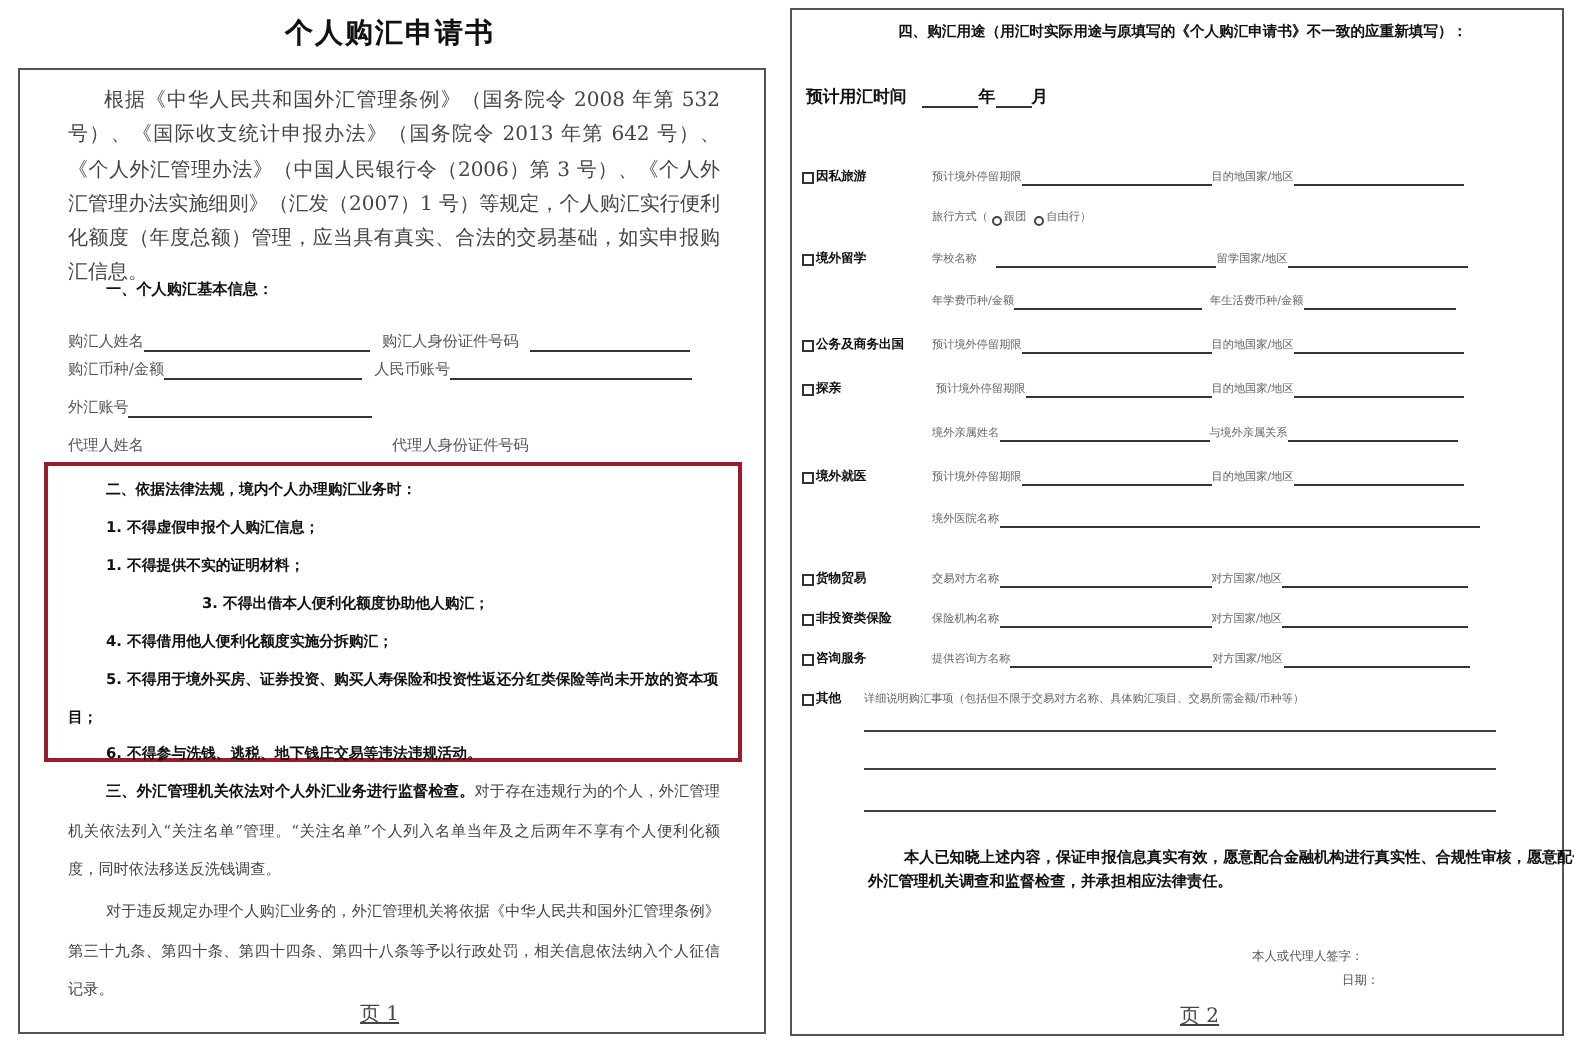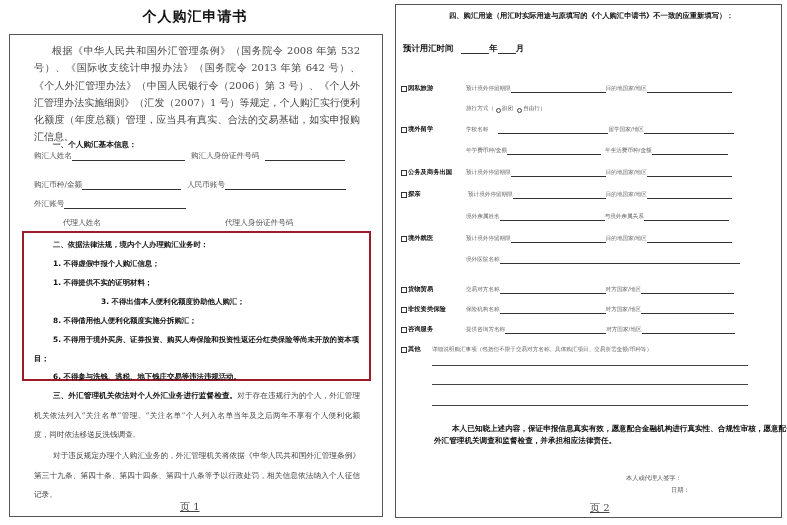--- a/index.html
+++ b/index.html
@@ -87,50 +87,50 @@
 </head>
 <body>
 
 <div class="p1-title">个人购汇申请书</div>
 <div class="p1-box"></div>
 
 <div class="p1 p1-para intro">根据《中华人民共和国外汇管理条例》（国务院令 2008 年第 532 号）、《国际收支统计申报办法》（国务院令 2013 年第 642 号）、《个人外汇管理办法》（中国人民银行令（2006）第 3 号）、《个人外汇管理办法实施细则》（汇发（2007）1 号）等规定，个人购汇实行便利化额度（年度总额）管理，应当具有真实、合法的交易基础，如实申报购汇信息。</div>
 
 <div class="h1">一、个人购汇基本信息：</div>
 
-<div class="field-row" style="top:149px;">
+<div class="field-row" style="top:164px;">
   <span class="lbl">购汇人姓名</span>
   <span class="line" style="width:113px;"></span>
   <span class="gap"></span>
   <span class="lbl">购汇人身份证件号码</span>
   <span class="gap"></span>
   <span class="line" style="width:80px;"></span>
 </div>
 <div class="field-row" style="top:178px;">
   <span class="lbl">购汇币种/金额</span>
   <span class="line" style="width:99px;"></span>
   <span class="gap"></span>
   <span class="lbl">人民币账号</span>
   <span class="line" style="width:121px;"></span>
 </div>
 <div class="field-row" style="top:197px;">
   <span class="lbl">外汇账号</span>
   <span class="line" style="width:122px;"></span>
 </div>
 <div class="field-row" style="top:216px;">
-  <span class="lbl" style="width:162px;margin-left:29px;">代理人姓名</span>
+  <span class="lbl" style="width:162px;">代理人姓名</span>
   <span class="lbl">代理人身份证件号码</span>
 </div>
 
 <div class="red-box"></div>
 <div class="red-line" style="top:240px;">二、依据法律法规，境内个人办理购汇业务时：</div>
 <div class="red-line" style="top:259px;">1. 不得虚假申报个人购汇信息；</div>
 <div class="red-line" style="top:278px;">1. 不得提供不实的证明材料；</div>
 <div class="red-line" style="top:297px;margin-left:48px;">3. 不得出借本人便利化额度协助他人购汇；</div>
-<div class="red-line" style="top:316px;">8. 不得借用他人便利化额度实施分拆购汇；</div>
+<div class="red-line" style="top:316px;">4. 不得借用他人便利化额度实施分拆购汇；</div>
 <div class="red-wrap" style="top:330px;">5. 不得用于境外买房、证券投资、购买人寿保险和投资性返还分红类保险等尚未开放的资本项目；</div>
 <div class="red-line" style="top:372px;">6. 不得参与洗钱、逃税、地下钱庄交易等违法违规活动。</div>
 
 <div class="p1-sec3"><b>三、外汇管理机关依法对个人外汇业务进行监督检查。</b><span>对于存在违规行为的个人，外汇管理机关依法列入“关注名单”管理。“关注名单”个人列入名单当年及之后两年不享有个人便利化额度，同时依法移送反洗钱调查。</span></div>
 <div class="p1-sec3b">对于违反规定办理个人购汇业务的，外汇管理机关将依据《中华人民共和国外汇管理条例》第三十九条、第四十条、第四十四条、第四十八条等予以行政处罚，相关信息依法纳入个人征信记录。</div>
 
 <div class="page-num" style="left:180px;top:500px;">页 1</div>
 
 <div class="p2-box"></div>
 <div class="p2-h4">四、购汇用途（用汇时实际用途与原填写的《个人购汇申请书》不一致的应重新填写）：</div>

